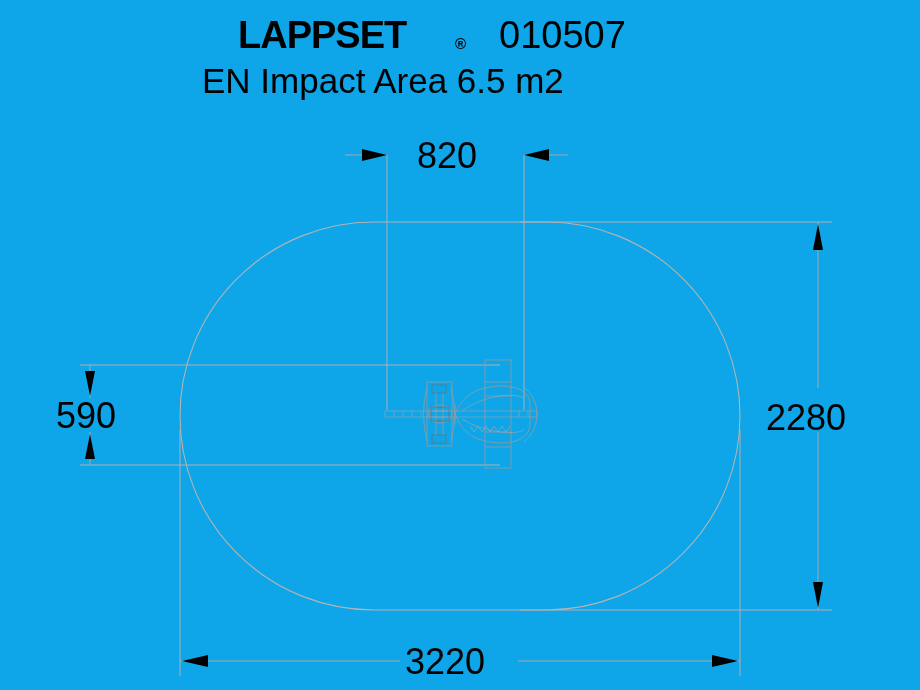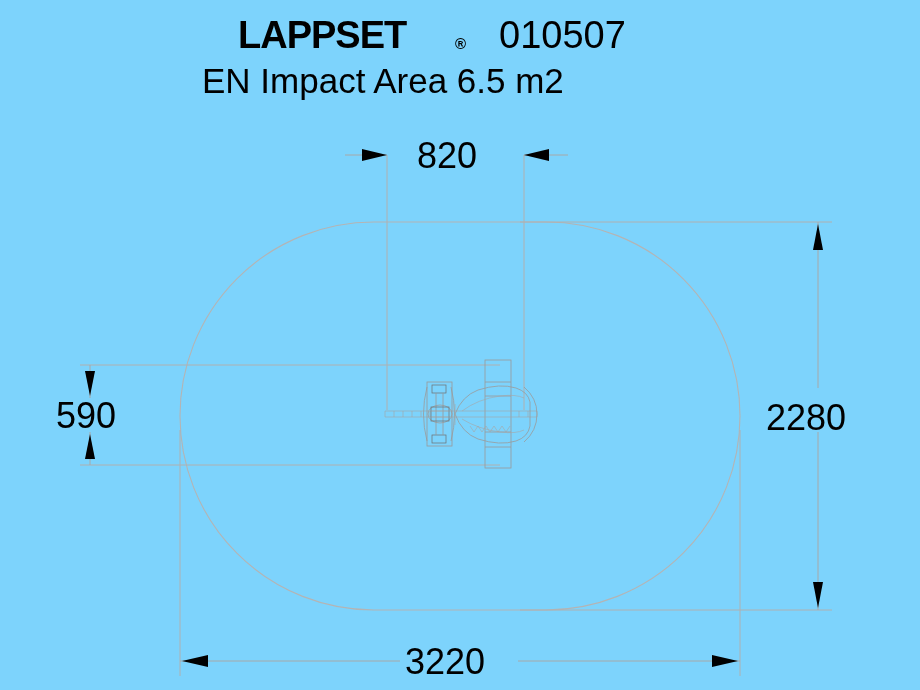--- a/index.html
+++ b/index.html
@@ -10,21 +10,21 @@
   body {
     width: 920px;
     height: 690px;
     overflow: hidden;
     font-family: "Liberation Sans", sans-serif;
   }
   #canvas-root {
     position: relative;
     width: 920px;
     height: 690px;
-    background: #7dd3fc;
+    background: #0ea5e9;
   }
   svg#drawing {
     position: absolute;
     top: 0;
     left: 0;
     width: 920px;
     height: 690px;
     display: block;
   }
   .title-brand {

